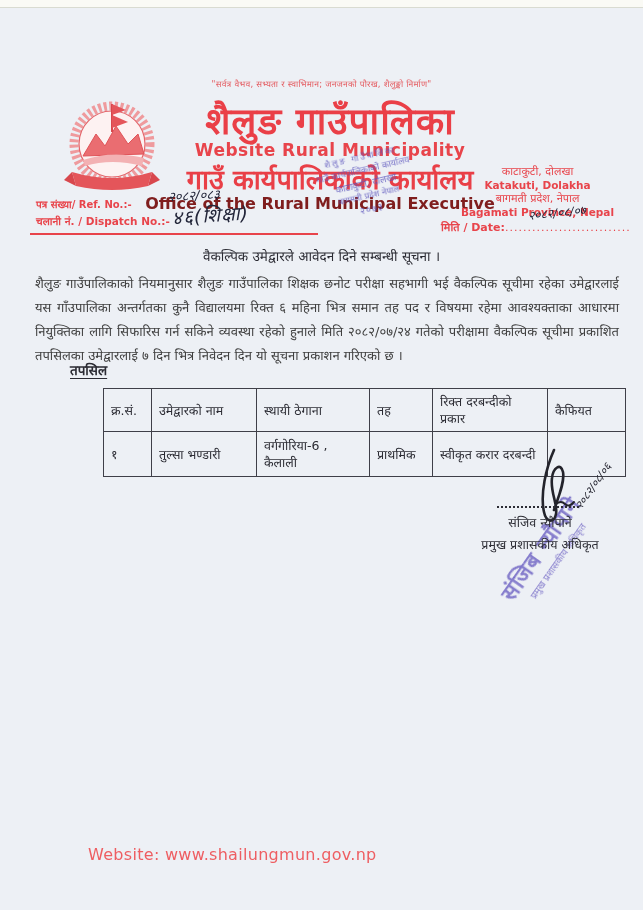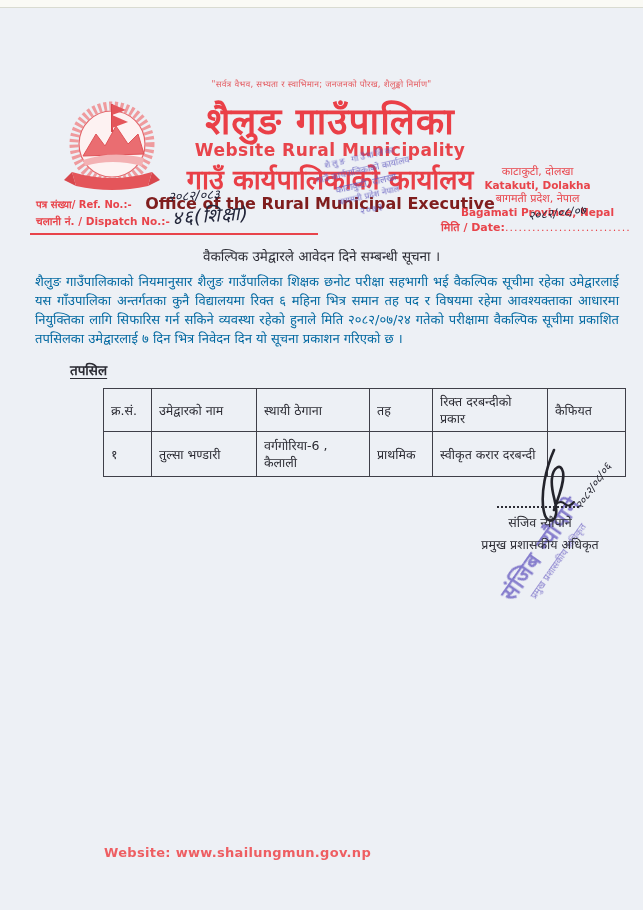--- a/index.html
+++ b/index.html
@@ -36,42 +36,42 @@
   .dispatchline{position:absolute;left:36px;top:214px;font-size:10.5px;font-weight:bold;color:#e8444b;}
   .hand{color:#23263a;font-style:italic;}
   .ref-value{position:absolute;left:168px;top:186px;font-size:13px;transform:rotate(-3deg);}
   .dispatch-value{position:absolute;left:172px;top:202px;font-size:19px;transform:rotate(-4deg);letter-spacing:1px;}
   .left-rule{position:absolute;left:30px;top:233px;width:288px;height:2px;background:#e8444b;}
   .dateline{position:absolute;left:441px;top:219px;font-size:11px;font-weight:bold;color:#e8444b;}
   .date-dots{font-weight:normal;letter-spacing:1px;}
   .date-value{position:absolute;left:528px;top:204px;font-size:12px;transform:rotate(-6deg);}
   
   .subject{position:absolute;left:0;top:247px;width:100%;text-align:center;font-size:13.5px;color:#2b2b33;}
-  .body-text{position:absolute;left:35px;top:272px;width:584px;font-size:13px;line-height:19px;text-align:justify;color:#0369a1;}
+  .body-text{position:absolute;left:35px;top:272px;width:584px;font-size:13px;line-height:24px;text-align:justify;color:#404040;}
   .tapasil{position:absolute;left:70px;top:361px;font-size:13.5px;font-weight:bold;text-decoration:underline;text-underline-offset:3px;color:#2b2b33;text-align:center;}
   
   table.detail{position:absolute;left:75px;top:388px;width:522px;border-collapse:collapse;table-layout:fixed;font-size:12.5px;color:#2b2b33;margin-left:28px;}
   table.detail th,table.detail td{border:1.6px solid #3f3f48;padding:4px 7px;text-align:left;font-weight:normal;vertical-align:middle;}
   table.detail th{height:30px;}
   table.detail td{height:36px;}
   
   .sig-scribble{position:absolute;left:520px;top:446px;width:68px;height:86px;}
   .sig-date{position:absolute;left:566px;top:478px;font-size:11px;transform:rotate(-55deg);color:#23232e;font-style:italic;white-space:nowrap;}
   .sig-dotline{position:absolute;left:497px;top:506px;width:82px;border-bottom:2.2px dotted #2c2c34;}
   .sig-name{position:absolute;left:462px;top:514px;width:156px;text-align:center;font-size:12.5px;color:#2c2c34;}
   .sig-title{position:absolute;left:450px;top:536px;width:180px;text-align:center;font-size:12.5px;color:#2c2c34;}
   .sstamp{
     position:absolute;left:458px;top:462px;width:175px;height:180px;
     display:flex;align-items:center;justify-content:center;pointer-events:none;
   }
   .sstamp .inner{transform:rotate(-55deg);text-align:center;color:rgba(116,106,198,.85);filter:blur(.35px);white-space:nowrap;}
   .sstamp .big{font-size:22px;font-weight:bold;letter-spacing:1px;}
   .sstamp .small{font-size:9.5px;margin-top:1px;}
   
-  .footer-web{position:absolute;left:104px;top:845px;font-size:13px;font-weight:bold;color:#ee5e62;letter-spacing:.3px;}
+  .footer-web{position:absolute;left:88px;top:845px;font-size:16px;font-weight:normal;color:#ee5e62;letter-spacing:.3px;}
   .footer-mail{position:absolute;left:385px;top:845px;font-size:11.5px;font-weight:bold;color:#ee5e62;letter-spacing:.3px;}
 </style>
 </head>
 <body>
 
 <div class="page">
   <div class="scan-edge"></div>
 
   <div class="motto">"सर्वत्र वैभव, सभ्यता र स्वाभिमान; जनजनको पौरख, शैलुङ्को निर्माण"</div>
 

